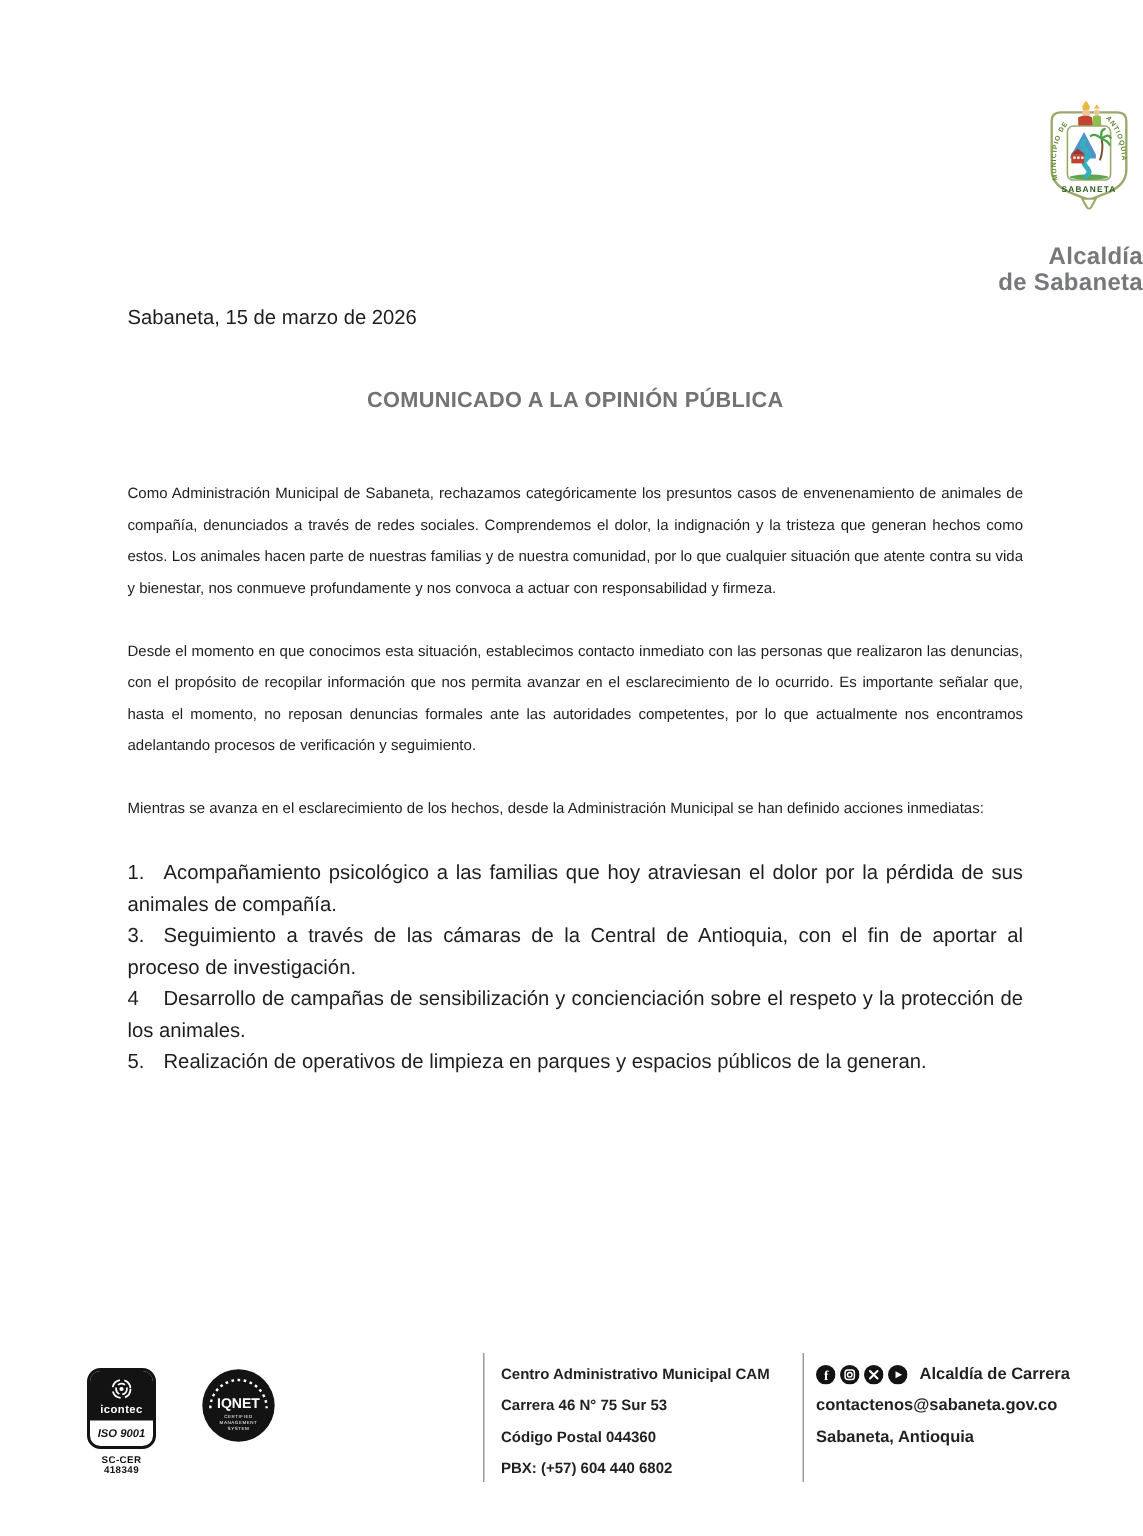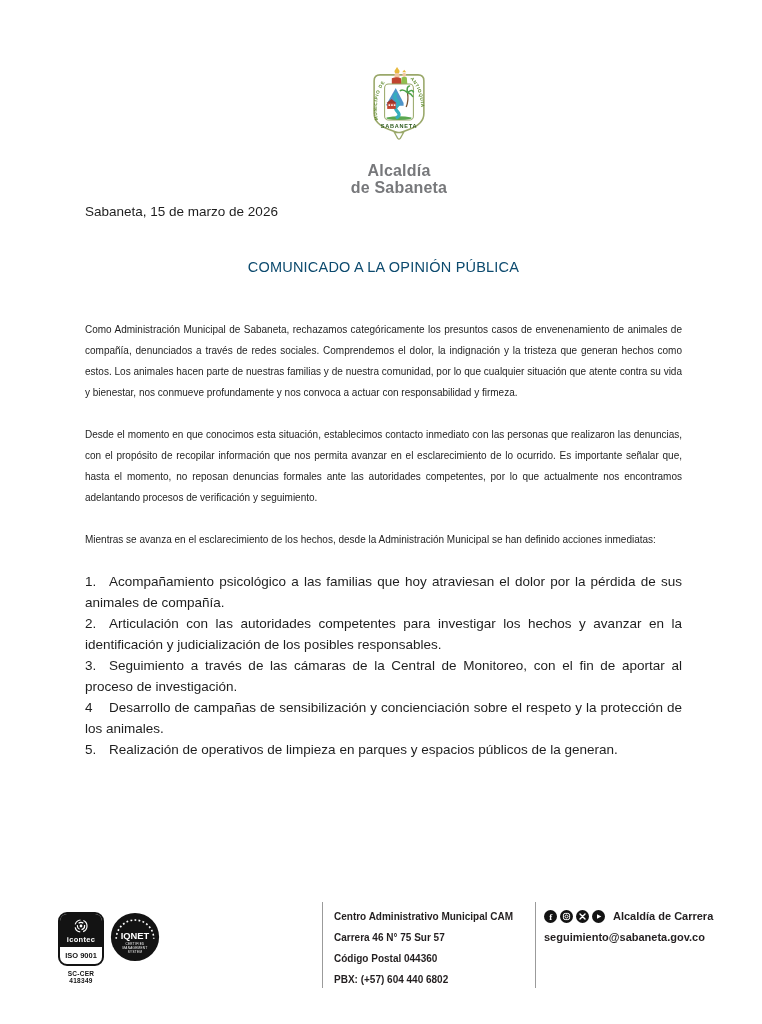--- a/index.html
+++ b/index.html
@@ -8,53 +8,53 @@
     position:relative;
     width:762px; height:1024px;
     margin:0 auto;
     background:#ffffff;
     font-family:"Liberation Sans", sans-serif;
     color:#1e1e1e;
     overflow:hidden;
   }
 
   
-  .crest-wrap { position:absolute; top:54px; left:0; right:0; text-align:center;padding-left:36px; }
+  .crest-wrap { position:absolute; top:54px; left:0; right:0; text-align:right;padding-left:36px; }
   .crest-svg { width:72px; height:102px; display:inline-block; }
   .crest-caption {
     margin-top:3px;
     color:#77787b; font-weight:bold;
     font-size:16px; line-height:1.05; letter-spacing:0.2px;
   }
 
   
   .content { position:absolute; left:85px; width:597px; top:204px; }
   .date-line { font-size:13.5px; margin-bottom:40px; }
   .doc-title {
-    text-align:center; font-weight:normal; font-size:14.5px;
-    letter-spacing:0.2px; margin-bottom:44px; color:#0c4a6e;
+    text-align:center; font-weight:bold; font-size:14.5px;
+    letter-spacing:0.2px; margin-bottom:44px; color:#737373;
   }
   p.body-par {
     font-size:10px; line-height:21px; text-align:justify;
     margin:0 0 21px 0; color:#1e1e1e;
   }
   .list { margin-top:16px; }
   .list-item { font-size:13.5px; line-height:21px; text-align:justify; }
   .list-item .num { display:inline-block; width:24px; }
 
   
   .footer { position:absolute; left:0; top:896px; width:762px; height:118px; }
 
-  .certs { position:absolute; left:58px; top:16px; display:flex; align-items:flex-start; gap:6px; }
+  .certs { position:absolute; left:58px; top:16px; display:flex; align-items:flex-start; gap:30px; }
   .icontec { width:46px; text-align:center; }
   .icontec-box { border:2px solid #131313; border-radius:9px; overflow:hidden; background:#fff; }
   .icontec-top { background:#131313; color:#fff; padding:4px 0 3px; }
   .icontec-top .spiral { display:block; margin:0 auto 1px auto; }
   .icontec-name { font-size:7.5px; font-weight:bold; letter-spacing:0.3px; }
-  .icontec-bottom { padding:4px 0; font-size:7.5px; font-weight:bold; color:#131313; }
+  .icontec-bottom { padding:4px 0; font-size:7.5px; font-weight:bold; color:#131313;font-style:italic; }
   .cert-num { margin-top:4px; font-size:6.5px; font-weight:bold; letter-spacing:0.3px; color:#131313; }
 
   .vline { position:absolute; top:6px; width:1px; height:86px; background:#9b9b9b; }
   .vline-1 { left:322px; }
   .vline-2 { left:535px; }
 
   .addr { position:absolute; left:334px; top:10px; font-size:10px; font-weight:bold; line-height:21px; color:#231f20; }
   .contact { position:absolute; left:544px; top:10px; font-size:11px; font-weight:bold; line-height:21px; color:#231f20; }
   .social-row { display:flex; align-items:center; gap:3px; height:21px; }
   .social-row .label { margin-left:5px; }
@@ -119,24 +119,21 @@
 
     <p class="body-par">Como Administración Municipal de Sabaneta, rechazamos categóricamente los presuntos casos de envenenamiento de animales de compañía, denunciados a través de redes sociales. Comprendemos el dolor, la indignación y la tristeza que generan hechos como estos. Los animales hacen parte de nuestras familias y de nuestra comunidad, por lo que cualquier situación que atente contra su vida y bienestar, nos conmueve profundamente y nos convoca a actuar con responsabilidad y firmeza.</p>
     <p class="body-par">Desde el momento en que conocimos esta situación, establecimos contacto inmediato con las personas que realizaron las denuncias, con el propósito de recopilar información que nos permita avanzar en el esclarecimiento de lo ocurrido. Es importante señalar que, hasta el momento, no reposan denuncias formales ante las autoridades competentes, por lo que actualmente nos encontramos adelantando procesos de verificación y seguimiento.</p>
     <p class="body-par">Mientras se avanza en el esclarecimiento de los hechos, desde la Administración Municipal se han definido acciones inmediatas:</p>
 
     <div class="list">
       <div class="list-item">
         <span class="num">1.</span><span>Acompañamiento psicológico a las familias que hoy atraviesan el dolor por la pérdida de sus animales de compañía.</span>
       </div>
       <div class="list-item">
-        <span class="num">2.</span><span>Articulación con las autoridades competentes para investigar los hechos y avanzar en la identificación y judicialización de los posibles responsables.</span>
-      </div>
-      <div class="list-item">
-        <span class="num">3.</span><span>Seguimiento a través de las cámaras de la Central de Monitoreo, con el fin de aportar al proceso de investigación.</span>
+        <span class="num">3.</span><span>Seguimiento a través de las cámaras de la Central de Antioquia, con el fin de aportar al proceso de investigación.</span>
       </div>
       <div class="list-item">
         <span class="num">4</span><span>Desarrollo de campañas de sensibilización y concienciación sobre el respeto y la protección de los animales.</span>
       </div>
       <div class="list-item">
         <span class="num">5.</span><span>Realización de operativos de limpieza en parques y espacios públicos de la generan.</span>
       </div>
     </div>
   </div>
 
@@ -166,21 +163,21 @@
         <text x="28" y="37" text-anchor="middle" fill="#ffffff" font-size="3.4" letter-spacing="0.4" font-family="Liberation Sans, sans-serif">CERTIFIED</text>
         <text x="28" y="41.5" text-anchor="middle" fill="#ffffff" font-size="3.4" letter-spacing="0.4" font-family="Liberation Sans, sans-serif">MANAGEMENT</text>
         <text x="28" y="46" text-anchor="middle" fill="#ffffff" font-size="3.4" letter-spacing="0.4" font-family="Liberation Sans, sans-serif">SYSTEM</text>
       </svg>
     </div>
 
     <div class="vline vline-1"></div>
 
     <div class="addr">
       <div>Centro Administrativo Municipal CAM</div>
-      <div>Carrera 46 N° 75 Sur 57</div>
+      <div>Carrera 46 N° 75 Sur 53</div>
       <div>Código Postal 044360</div>
       <div>PBX: (+57) 604 440 6802</div>
     </div>
 
     <div class="vline vline-2"></div>
 
     <div class="contact">
       <div class="social-row">
         <svg class="sicon" viewBox="0 0 13 13">
           <circle cx="6.5" cy="6.5" r="6.5" fill="#131313"></circle>
@@ -194,17 +191,18 @@
         <svg class="sicon" viewBox="0 0 13 13">
           <circle cx="6.5" cy="6.5" r="6.5" fill="#131313"></circle>
           <path d="M4 4 L9 9 M9 4 L4 9" stroke="#ffffff" stroke-width="1.4" stroke-linecap="round"></path>
         </svg>
         <svg class="sicon" viewBox="0 0 13 13">
           <circle cx="6.5" cy="6.5" r="6.5" fill="#131313"></circle>
           <polygon points="5,4.2 9.4,6.5 5,8.8" fill="#ffffff"></polygon>
         </svg>
         <span class="label">Alcaldía de Carrera</span>
       </div>
-      <div>seguimiento@sabaneta.gov.co</div>
+      <div>contactenos@sabaneta.gov.co</div>
+      <div>Sabaneta, Antioquia</div>
     </div>
 
   </div>
 </div>
 
 </body></html>

